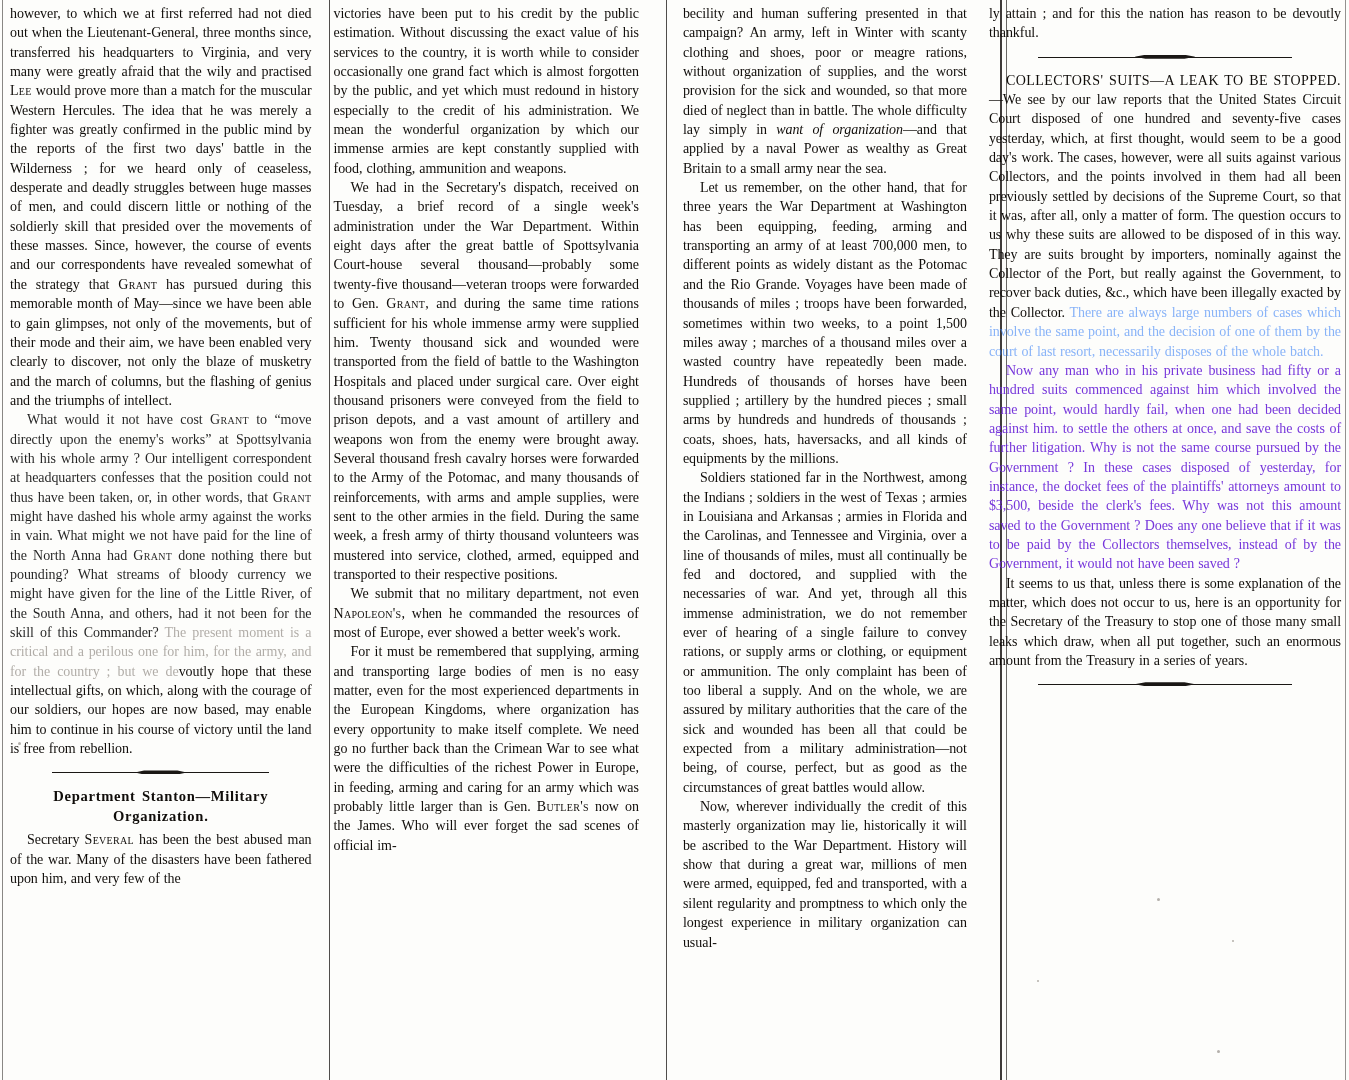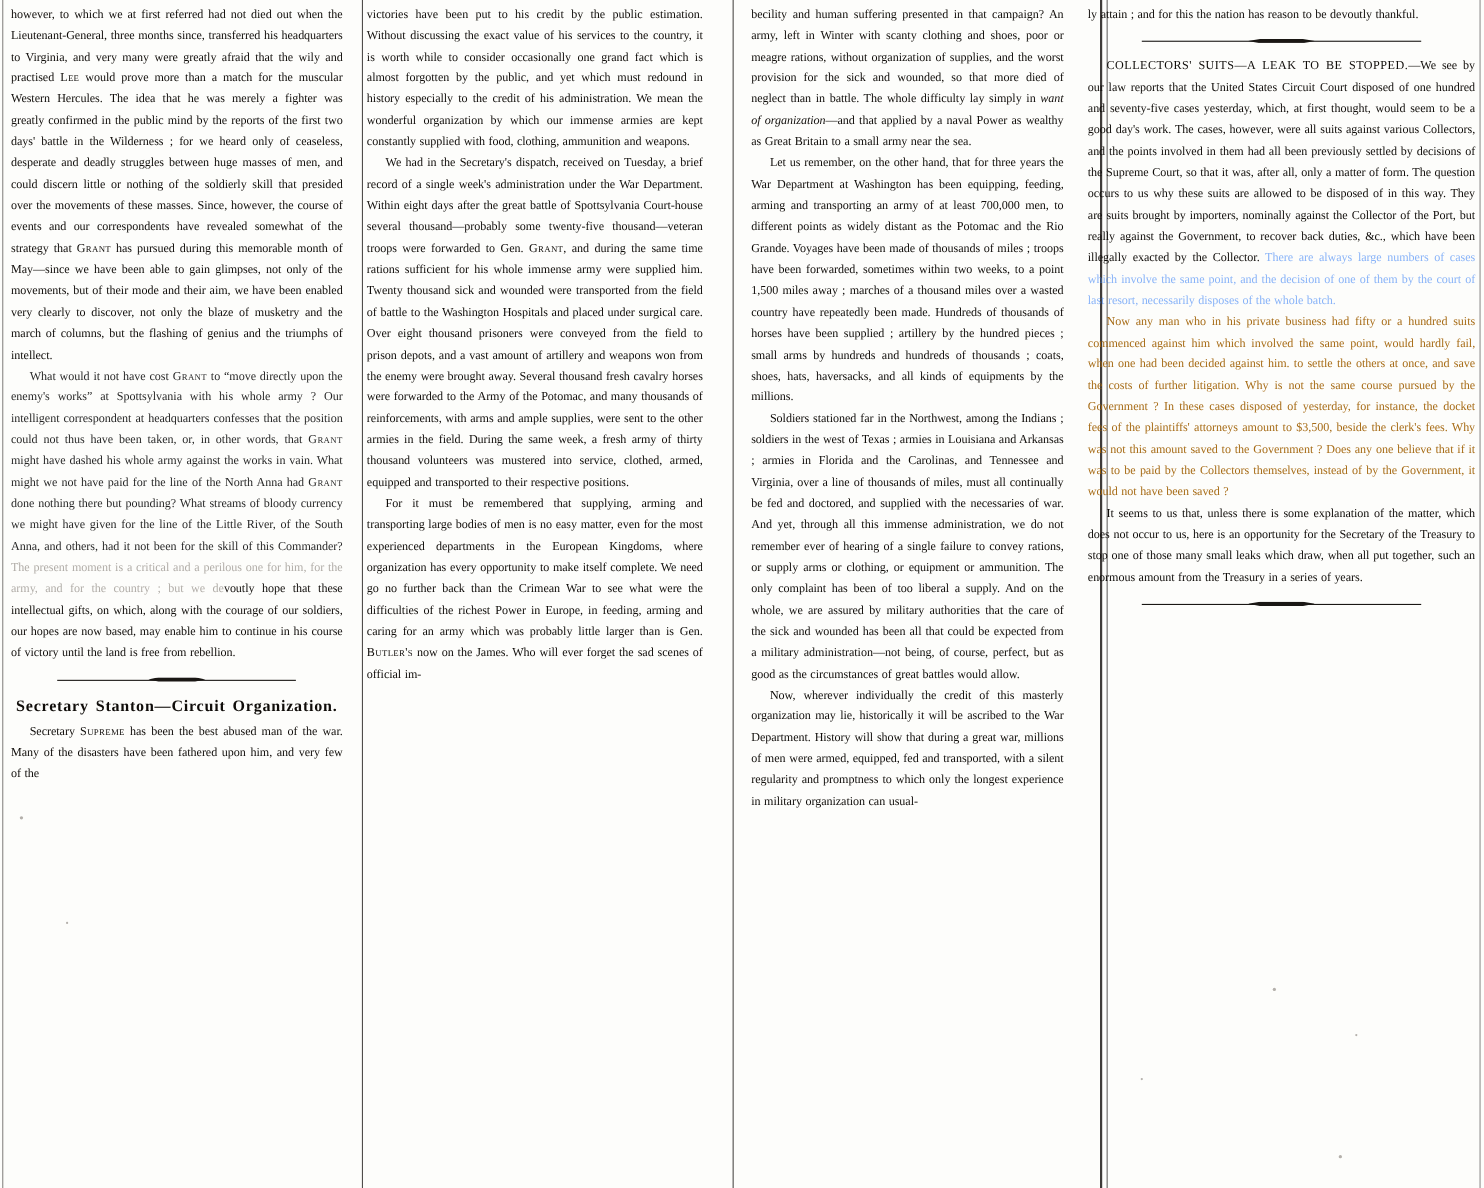--- a/index.html
+++ b/index.html
@@ -47,21 +47,21 @@
   .rule.r1 { left: 329px; }
   .rule.r2 { left: 666px; }
   .rule.r3a { left: 1000px; width: 2px; opacity: .9;}
   .rule.r3b { left: 1006px; width: 1px; opacity: .7;}
   .rule.left-edge { left: 2px; opacity: .55; }
   .rule.right-edge { left: 1345px; opacity: .5; }
 
   
   p {
     margin: 0 0 0 0;
-    font-size: 11px;
+    font-size: 14px;
     line-height: 19.35px;
     text-align: justify;
     text-align-last: left;
     hyphens: none;
     letter-spacing: -0.05px;
     word-spacing: .5px;
   }
   p.ind { text-indent: 17px; }
   .sc {
     font-variant: small-caps;
@@ -104,21 +104,21 @@
     left: 38%;
     top: 5px;
     width: 24%;
     height: 4px;
     background: #1a1714;
     clip-path: polygon(0 50%, 18% 0, 82% 0, 100% 50%, 82% 100%, 18% 100%);
   }
   .faded-2 { color: #3b82f6; opacity: .60; }
   .faded-3 { color: #6b635b; opacity: .52; }
   .faded-light { color: #000000; opacity: .86; }
-  .smudge { color: #a16207; opacity: .93; }
+  .smudge { color: #6d28d9; opacity: .93; }
 
   .speck {
     position: absolute;
     background: #6c645c;
     border-radius: 50%;
     opacity: .5;
   }
 </style>
 </head>
 <body>
@@ -129,29 +129,30 @@
   <div class="rule r1"></div>
   <div class="rule r2"></div>
   <div class="rule r3a"></div>
   <div class="rule r3b"></div>
   <div class="rule right-edge"></div>
 
   <div class="col col-1">
     <p>however, to which we at first referred had not died out when the Lieutenant-General, three months since, transferred his headquarters to Virginia, and very many were greatly afraid that the wily and practised <span class="sc">Lee</span> would prove more than a match for the muscular Western Hercules. The idea that he was merely a fighter was greatly confirmed in the public mind by the reports of the first two days' battle in the Wilderness ; for we heard only of ceaseless, desperate and deadly struggles between huge masses of men, and could discern little or nothing of the soldierly skill that presided over the movements of these masses. Since, however, the course of events and our correspondents have revealed somewhat of the strategy that <span class="sc">Grant</span> has pursued during this memorable month of May—since we have been able to gain glimpses, not only of the movements, but of their mode and their aim, we have been enabled very clearly to discover, not only the blaze of musketry and the march of columns, but the flashing of genius and the triumphs of intellect.</p>
     <p class="ind"><span class="faded-light">What would it not have cost <span class="sc">Grant</span> to “move directly upon the enemy's works” at Spottsylvania with his whole army ? Our intelligent correspondent at headquarters confesses that the position could not thus have been taken, or, in other words, that <span class="sc">Grant</span> might have dashed his whole army against the works in vain. What might we not have paid for the line of the North Anna had <span class="sc">Grant</span> done nothing there but pounding? What streams of bloody currency we might have given for the line of the Little River, of the South Anna, and others, had it not been for the skill of this Commander? </span><span class="faded-3">The present moment is a critical and a perilous one for him, for the army, and for the country ; but we de</span><span>voutly hope that these intellectual gifts, on which, along with the courage of our soldiers, our hopes are now based, may enable him to continue in his course of victory until the land is free from rebellion.</span></p>
     <div class="divider"></div>
-    <div class="headline">Secretary Stanton—Circuit Organization.</div>
-    <p class="ind">Secretary <span class="sc">Supreme</span> has been the best abused man of the war. Many of the disasters have been fathered upon him, and very few of the</p>
+    <div class="headline">Department Stanton—Military Organization.</div>
+    <p class="ind">Secretary <span class="sc">Several</span> has been the best abused man of the war. Many of the disasters have been fathered upon him, and very few of the</p>
     <span class="speck" style="left:18px; top:742px; width:3px; height:3px;"></span>
     <span class="speck" style="left:60px; top:838px; width:2px; height:2px;"></span>
   </div>
 
   <div class="col col-2">
     <p>victories have been put to his credit by the public estimation. Without discussing the exact value of his services to the country, it is worth while to consider occasionally one grand fact which is almost forgotten by the public, and yet which must redound in history especially to the credit of his administration. We mean the wonderful organization by which our immense armies are kept constantly supplied with food, clothing, ammunition and weapons.</p>
     <p class="ind">We had in the Secretary's dispatch, received on Tuesday, a brief record of a single week's administration under the War Department. Within eight days after the great battle of Spottsylvania Court-house several thousand—probably some twenty-five thousand—veteran troops were forwarded to Gen. <span class="sc">Grant</span>, and during the same time rations sufficient for his whole immense army were supplied him. Twenty thousand sick and wounded were transported from the field of battle to the Washington Hospitals and placed under surgical care. Over eight thousand prisoners were conveyed from the field to prison depots, and a vast amount of artillery and weapons won from the enemy were brought away. Several thousand fresh cavalry horses were forwarded to the Army of the Potomac, and many thousands of reinforcements, with arms and ample supplies, were sent to the other armies in the field. During the same week, a fresh army of thirty thousand volunteers was mustered into service, clothed, armed, equipped and transported to their respective positions.</p>
+    <p class="ind">We submit that no military department, not even <span class="sc">Napoleon's</span>, when he commanded the resources of most of Europe, ever showed a better week's work.</p>
     <p class="ind">For it must be remembered that supplying, arming and transporting large bodies of men is no easy matter, even for the most experienced departments in the European Kingdoms, where organization has every opportunity to make itself complete. We need go no further back than the Crimean War to see what were the difficulties of the richest Power in Europe, in feeding, arming and caring for an army which was probably little larger than is Gen. <span class="sc">Butler's</span> now on the James. Who will ever forget the sad scenes of official im-</p>
   </div>
 
   <div class="col col-3">
     <p><span>becility and human suffering presented in that campaign? An army, left in Winter with scanty clothing and shoes, poor or meagre rations, without organization of supplies, and the worst provision for the sick and wounded, so that more died of neglect than in battle. The whole difficulty lay simply in <span class="ital">want of organization</span>—and that applied by a naval Power as wealthy as Great Britain to a small army near the sea.</span></p>
     <p class="ind">Let us remember, on the other hand, that for three years the War Department at Washington has been equipping, feeding, arming and transporting an army of at least 700,000 men, to different points as widely distant as the Potomac and the Rio Grande. Voyages have been made of thousands of miles ; troops have been forwarded, sometimes within two weeks, to a point 1,500 miles away ; marches of a thousand miles over a wasted country have repeatedly been made. Hundreds of thousands of horses have been supplied ; artillery by the hundred pieces ; small arms by hundreds and hundreds of thousands ; coats, shoes, hats, haversacks, and all kinds of equipments by the millions.</p>
     <p class="ind">Soldiers stationed far in the Northwest, among the Indians ; soldiers in the west of Texas ; armies in Louisiana and Arkansas ; armies in Florida and the Carolinas, and Tennessee and Virginia, over a line of thousands of miles, must all continually be fed and doctored, and supplied with the necessaries of war. And yet, through all this immense administration, we do not remember ever of hearing of a single failure to convey rations, or supply arms or clothing, or equipment or ammunition. The only complaint has been of too liberal a supply. And on the whole, we are assured by military authorities that the care of the sick and wounded has been all that could be expected from a military administration—not being, of course, perfect, but as good as the circumstances of great battles would allow.</p>
     <p class="ind">Now, wherever individually the credit of this masterly organization may lie, historically it will be ascribed to the War Department. History will show that during a great war, millions of men were armed, equipped, fed and transported, with a silent regularity and promptness to which only the longest experience in military organization can usual-</p>
   </div>
 

